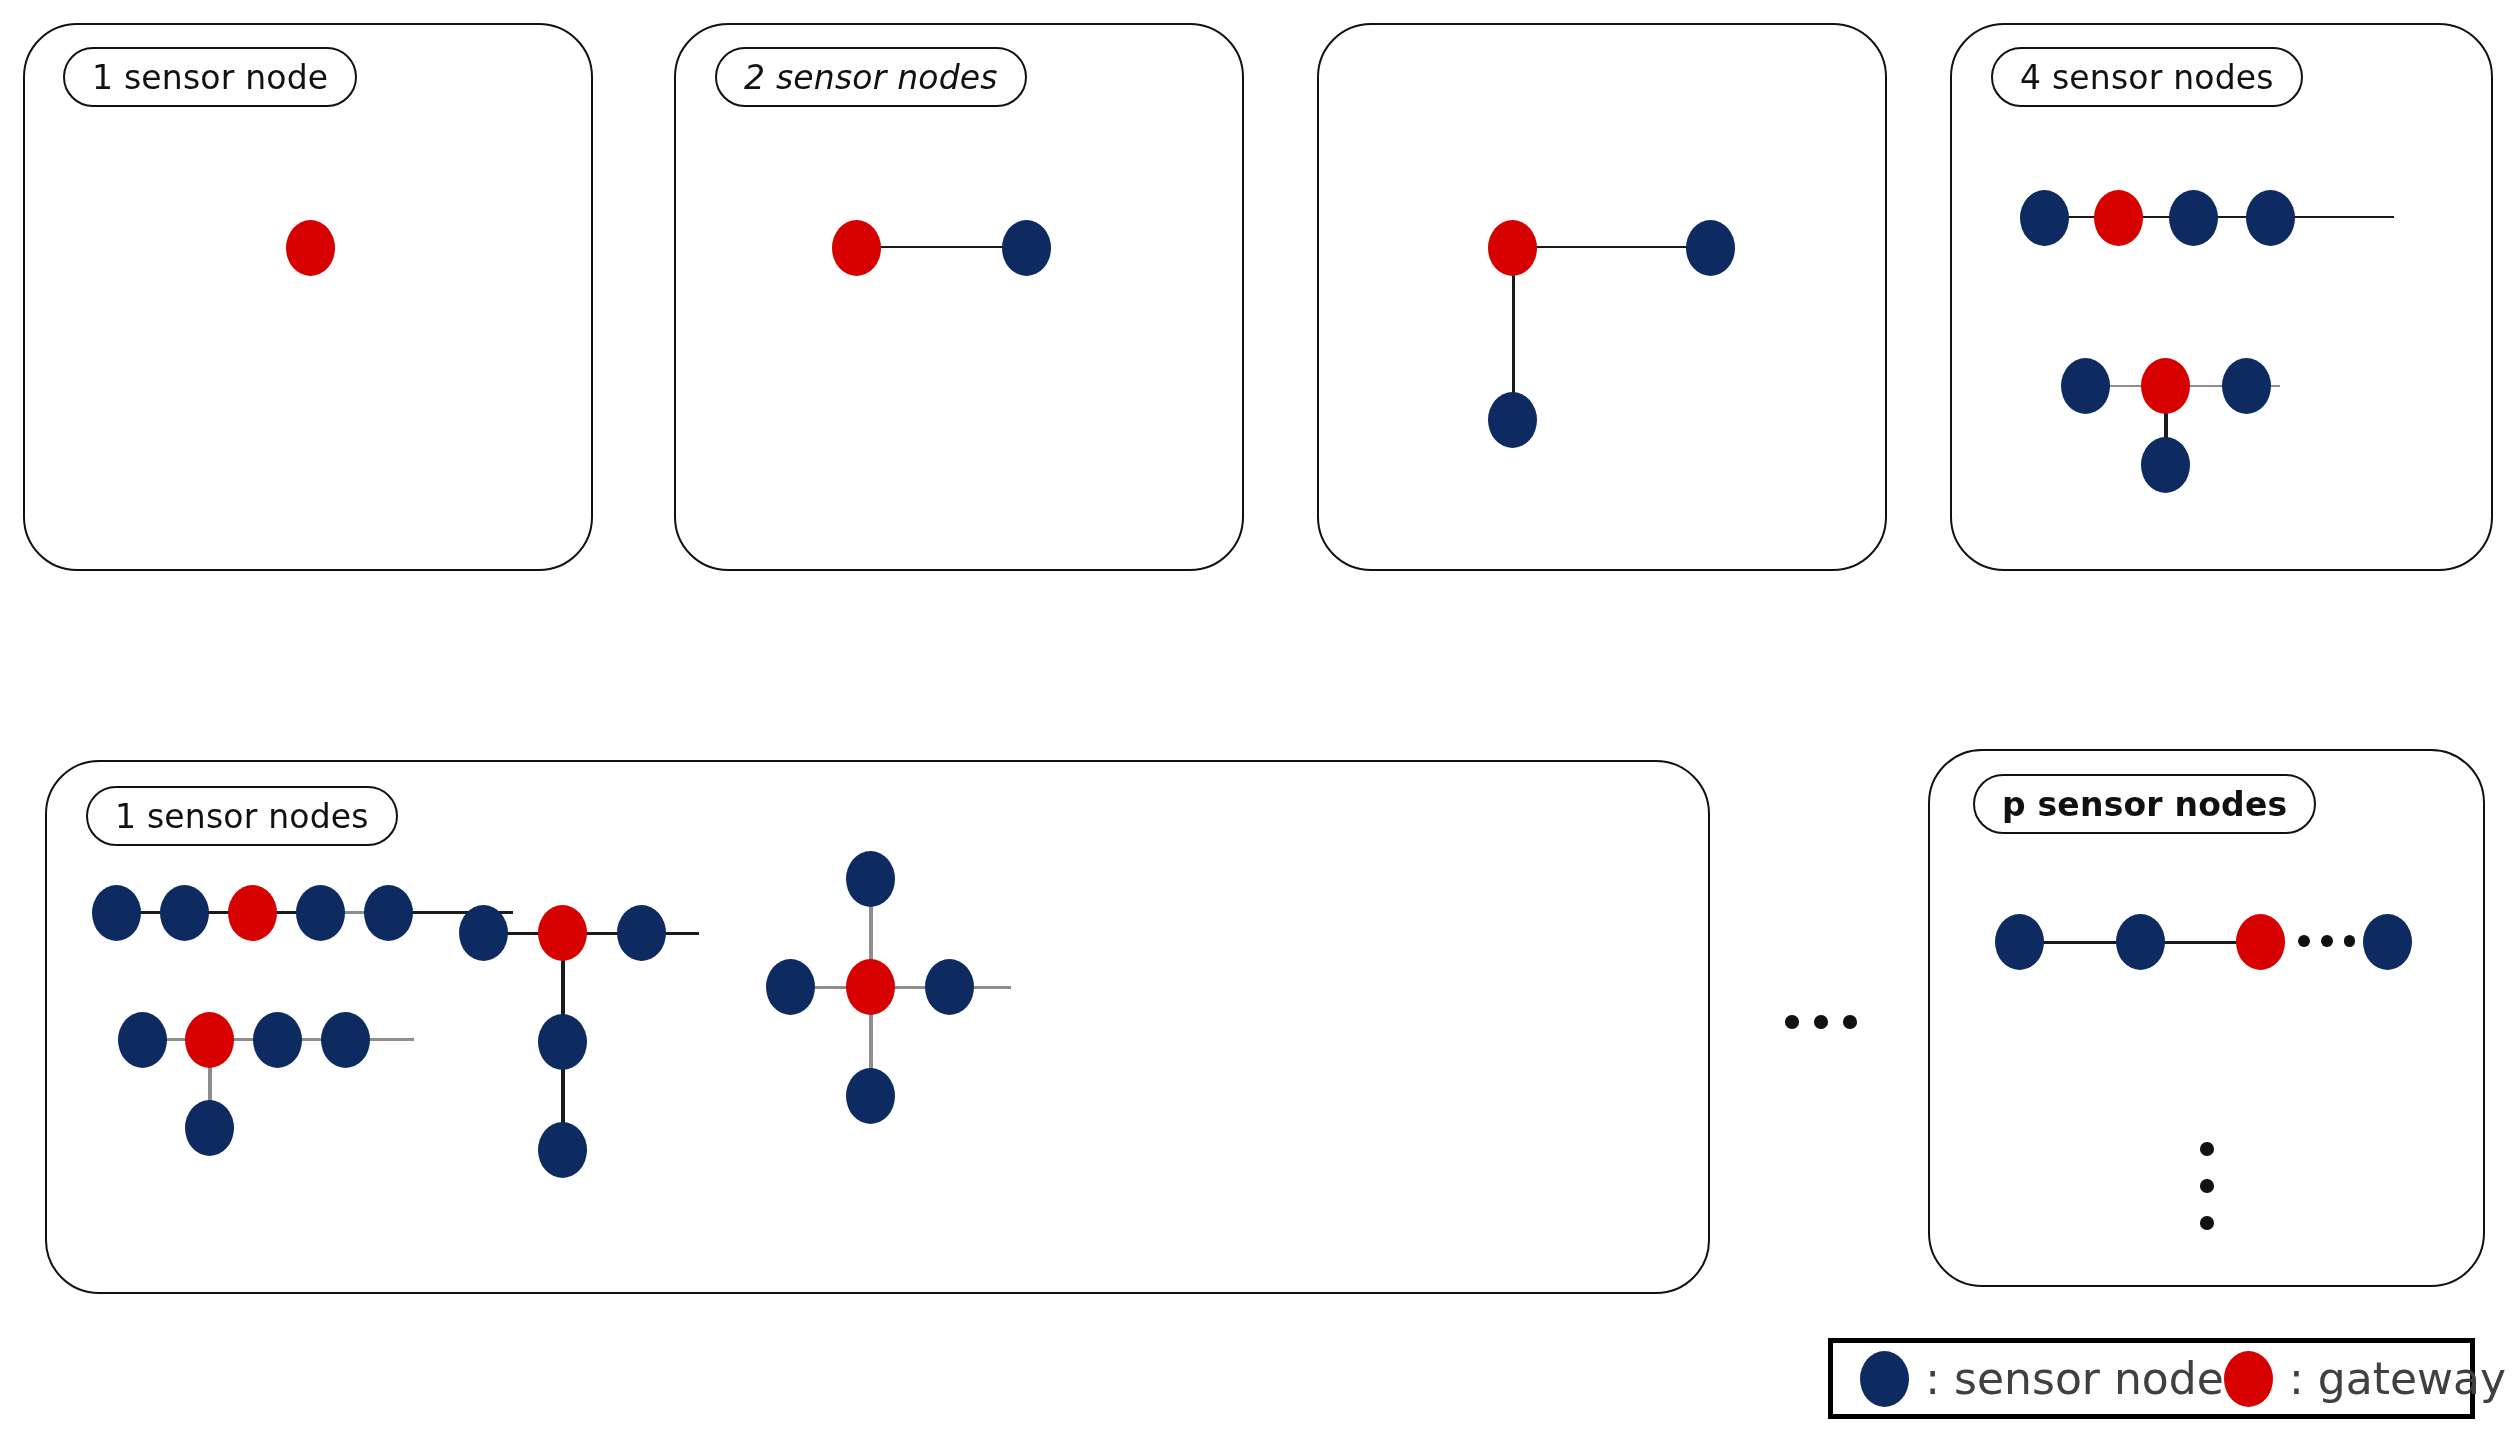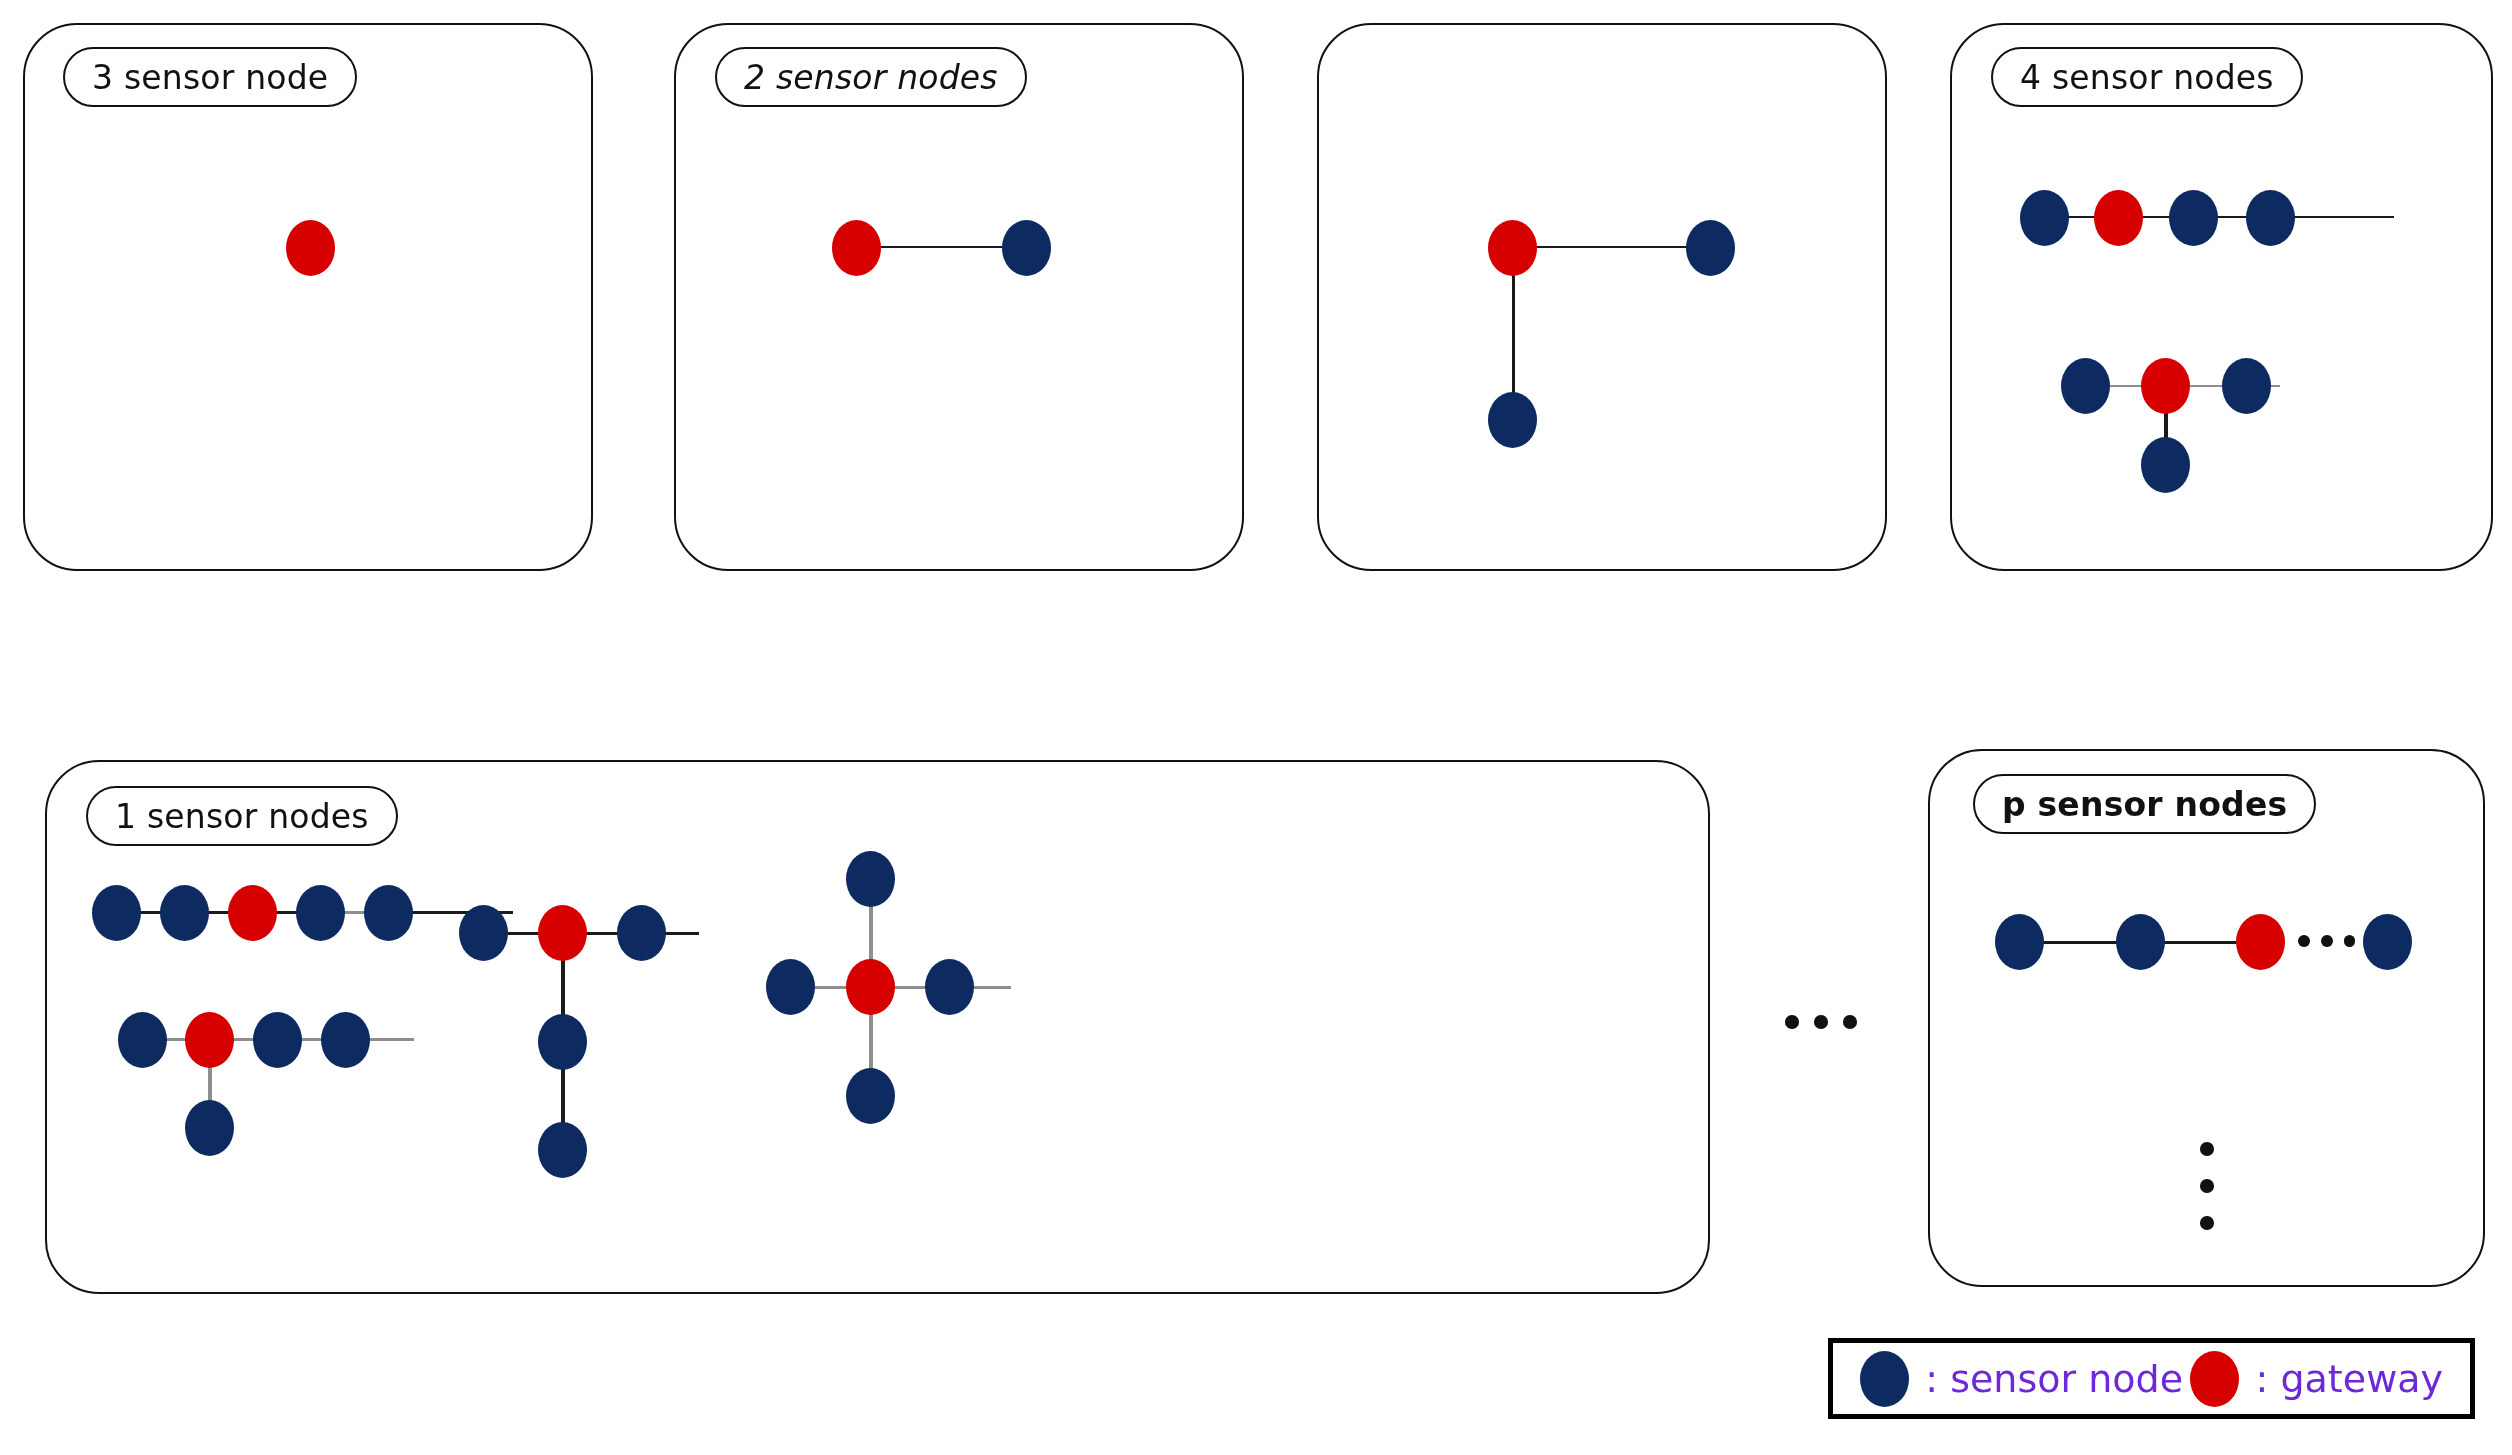--- a/index.html
+++ b/index.html
@@ -32,35 +32,35 @@
   .vdots{position:absolute;display:flex;flex-direction:column;align-items:center;gap:23.5px;z-index:4;}
   .vdots i{display:block;width:13.6px;height:13.6px;border-radius:50%;background:#111111;}
 
   
   .legend{position:absolute;border:5.4px solid #000000;background:#ffffff;
           display:flex;align-items:center;box-sizing:border-box;padding:0 27px;gap:0;}
   .legend-item{display:flex;align-items:center;}
   .legend-swatch{width:49px;height:56px;border-radius:50%;flex:none;}
   .legend-swatch.sensor{background:#0d2a61;}
   .legend-swatch.gateway{background:#d60000;}
-  .legend-text{font-size:38px;color:#6d28d9;margin-left:16.3px;white-space:nowrap;line-height:1;}
+  .legend-text{font-size:44px;color:#404040;margin-left:16.3px;white-space:nowrap;line-height:1;}
   .legend-gap{width:71px;}
 </style>
 </head>
 <body>
 
 <div class="stage">
 
   <div class="panel" style="left:22.6px;top:22.6px;width:570px;height:548px;">
     <div class="graph">
       <div class="node gateway" style="left:261px;top:195px;width:49px;height:56px;"></div>
     </div>
   </div>
   <div class="pill" style="left:63px;top:47px;">
-    <span>3 sensor node</span>
+    <span>1 sensor node</span>
   </div>
 
   <div class="panel" style="left:674px;top:22.6px;width:570px;height:548px;">
     <div class="graph">
       <div class="edge h" style="left:195px;top:221px;width:140px;"></div>
       <div class="node gateway" style="left:156px;top:195px;width:49px;height:56px;"></div>
       <div class="node sensor" style="left:326px;top:195px;width:49px;height:56px;"></div>
     </div>
   </div>
   <div class="pill" style="left:715px;top:47px;font-style:italic;">

